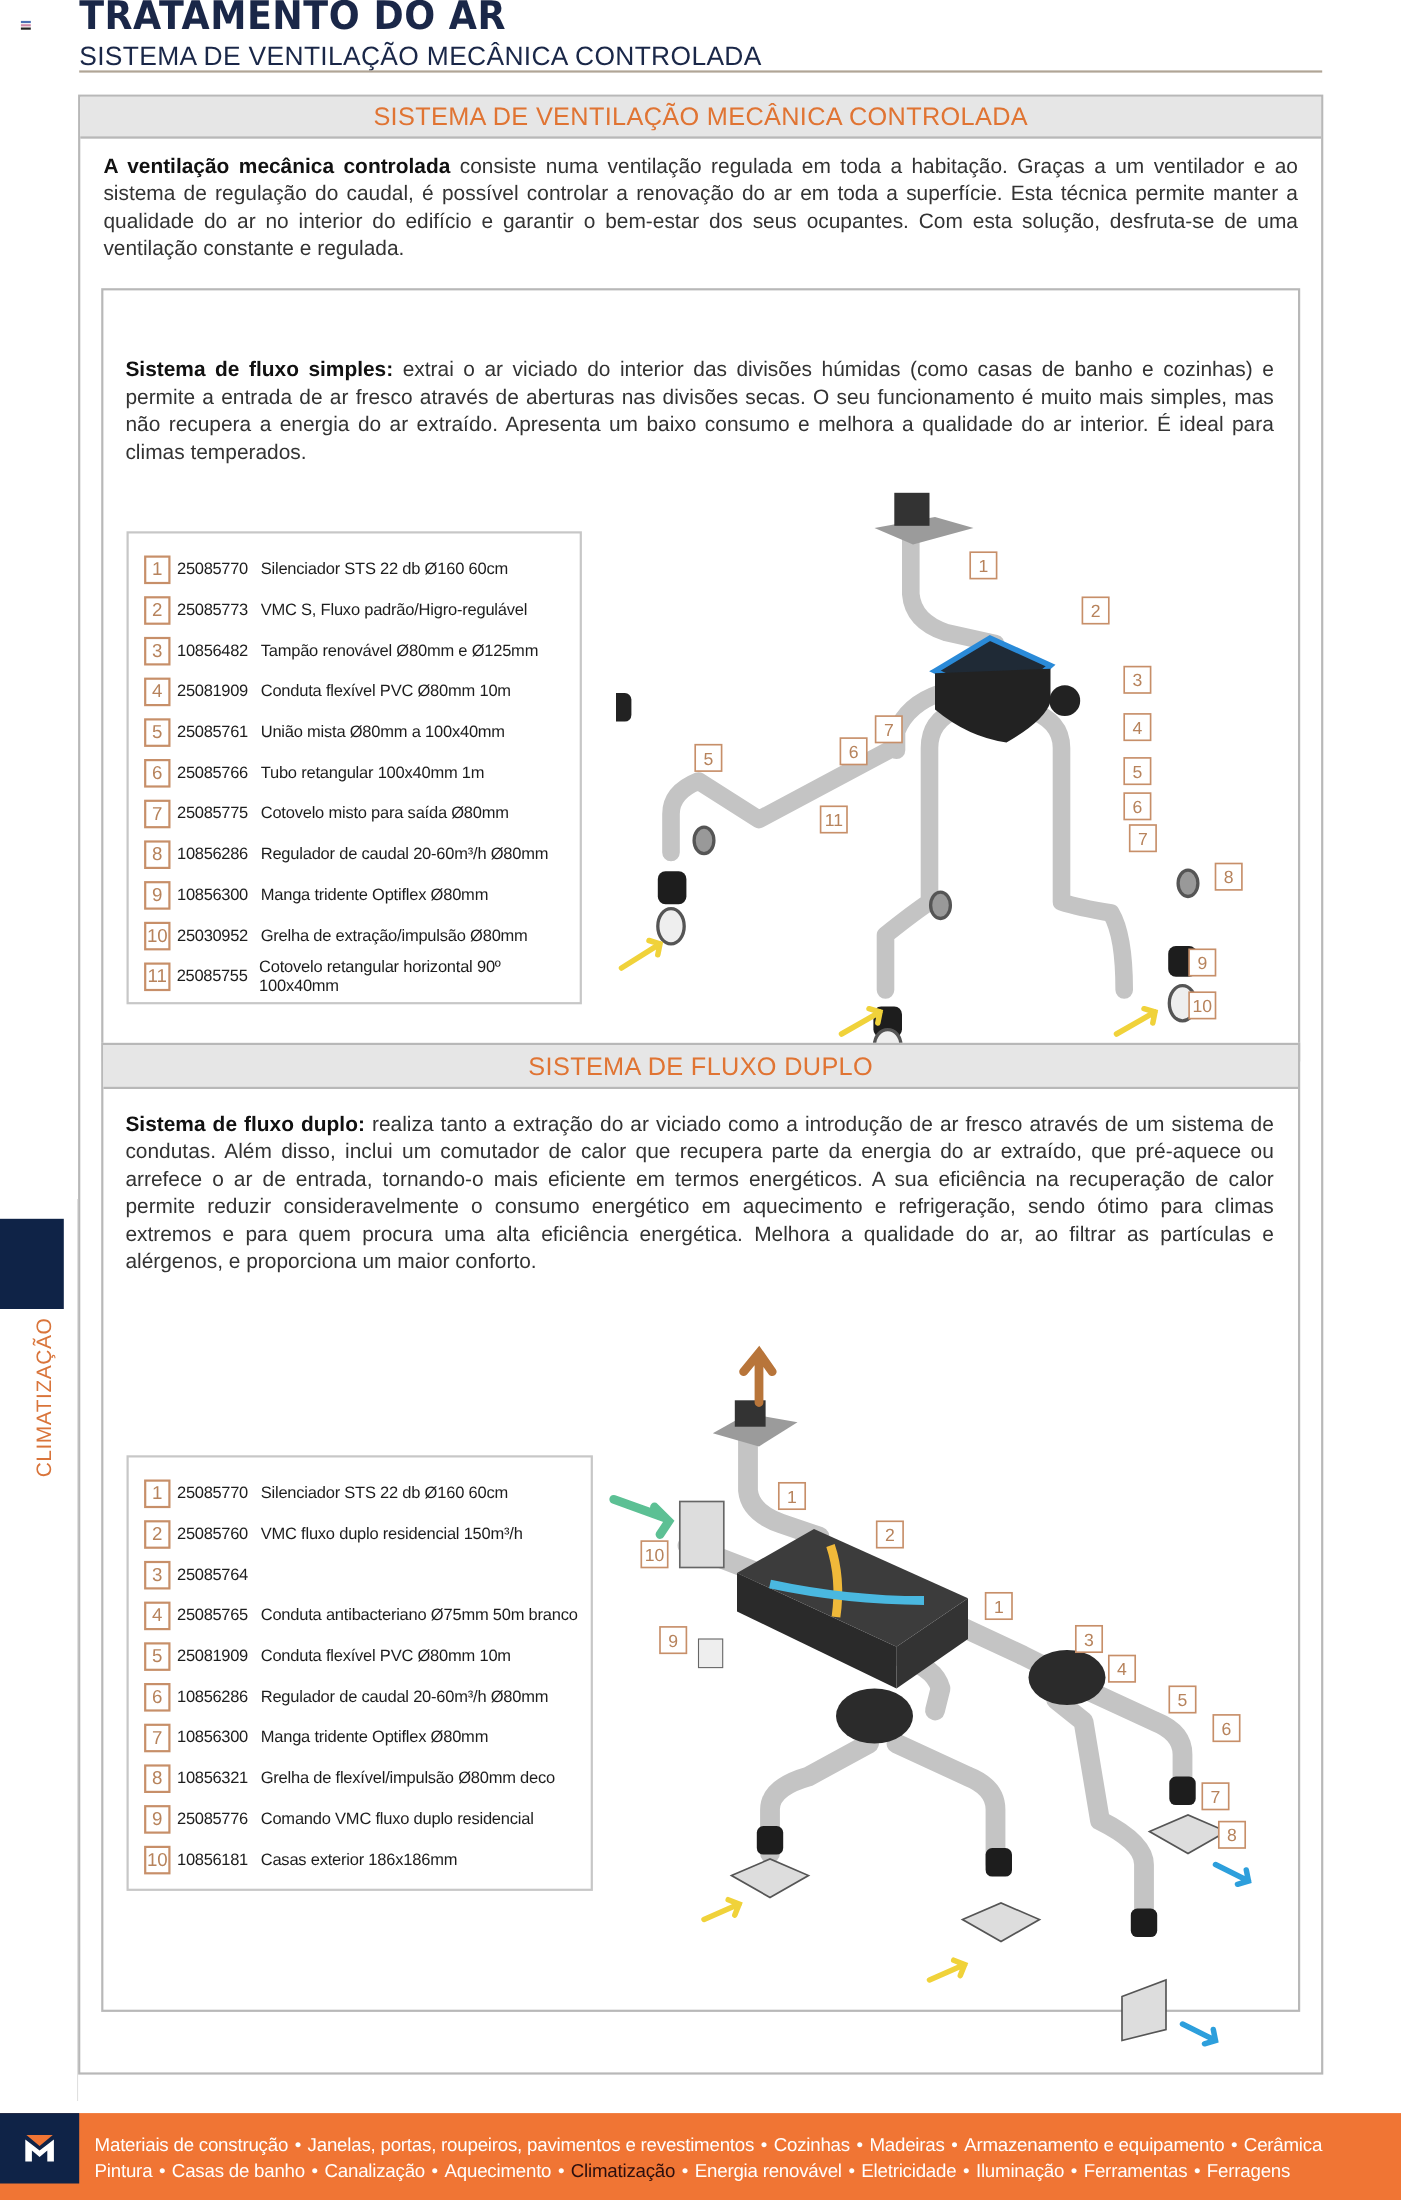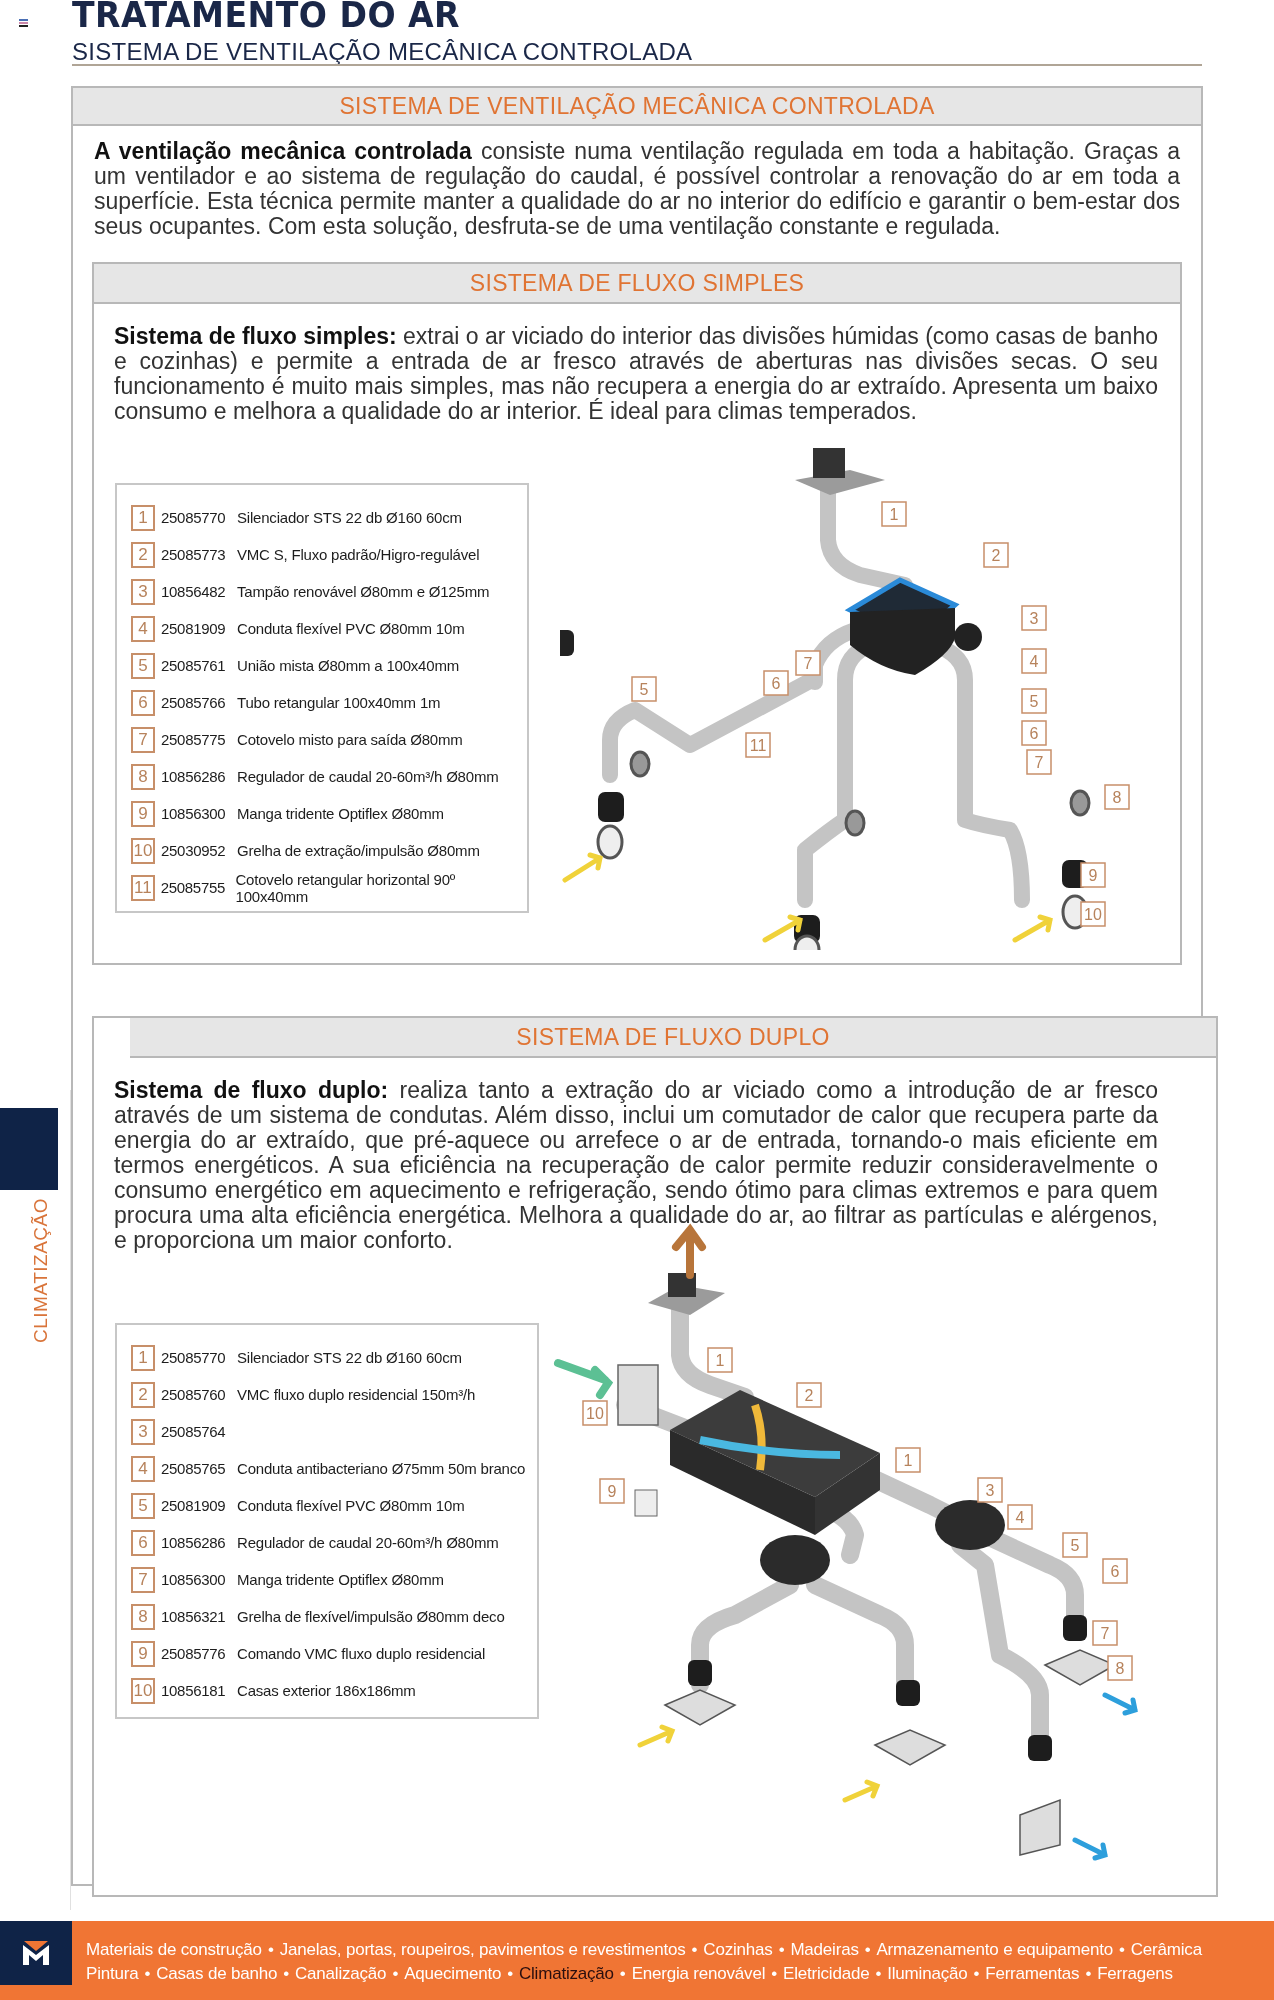--- a/index.html
+++ b/index.html
@@ -4,21 +4,21 @@
 <style>
   html,body{margin:0;padding:0;background:#fff;}
   body{width:1274px;height:2000px;position:relative;overflow:hidden;font-family:"Liberation Sans",sans-serif;color:#222;}
   .topmark{position:absolute;left:19px;top:19px;width:9px;height:8px;}
   .topmark i{display:block;height:2px;margin-bottom:1px;}
   .title{position:absolute;left:72px;top:-6px;font-family:"DejaVu Sans",sans-serif;font-weight:bold;font-size:36px;color:#1a2748;letter-spacing:0.5px;transform:scaleX(0.92);transform-origin:left top;}
   .subtitle{position:absolute;left:72px;top:38px;font-size:24px;color:#1a2748;letter-spacing:0.3px;}
   .subrule{position:absolute;left:72px;top:64px;width:1130px;height:2px;background:#b0a596;}
   .box{position:absolute;border:2px solid #b8b8b8;background:#fff;}
   .box-head{background:#e6e6e6;border-bottom:2px solid #b8b8b8;text-align:center;color:#e07433;font-size:23px;letter-spacing:0.3px;}
-  .para{font-size:23px;line-height:25px;color:#333;text-align:justify;}
+  .para{font-size:19px;line-height:25px;color:#333;text-align:justify;}
   .para b{color:#111;font-weight:bold;}
   .parts{position:absolute;border:2px solid #c7c7c7;background:#fff;}
   .part{display:flex;align-items:center;height:37px;font-size:15px;color:#1d1d1d;}
   .num{width:21px;height:22px;border:2px solid #c78f69;color:#b7835c;font-size:17px;display:flex;align-items:center;justify-content:center;margin-right:6px;box-sizing:border-box;width:24px;height:26px;}
   .code{width:76px;letter-spacing:-0.3px;}
   .desc{letter-spacing:-0.2px;}
   .diagram{position:absolute;}
   .sidetab{position:absolute;left:0;top:1108px;width:58px;height:82px;background:#0f2347;}
   .sidelabel{position:absolute;left:30px;top:1343px;transform:rotate(-90deg);transform-origin:left top;color:#d9743a;font-size:19px;letter-spacing:0.5px;white-space:nowrap;}
   .siderule{position:absolute;left:70px;top:1090px;width:1px;height:820px;background:#e0e0e0;}
@@ -41,21 +41,20 @@
 <div class="subrule"></div>
 
 <div class="box" style="left:71px;top:86px;width:1128px;height:1796px;">
   <div class="box-head" style="height:36px;line-height:36px;">SISTEMA DE VENTILAÇÃO MECÂNICA CONTROLADA</div>
   <div class="para" style="position:absolute;left:21px;top:51px;width:1086px;">
     <b>A ventilação mecânica controlada</b><span> consiste numa ventilação regulada em toda a habitação. Graças a um ventilador e ao sistema de regulação do caudal, é possível controlar a renovação do ar em toda a superfície. Esta técnica permite manter a qualidade do ar no interior do edifício e garantir o bem-estar dos seus ocupantes. Com esta solução, desfruta-se de uma ventilação constante e regulada.</span>
   </div>
 </div>
 
 <div class="box" style="left:92px;top:262px;width:1086px;height:699px;">
-  <div class="box-head" style="height:38px;line-height:38px;">SISTEMA DE FLUXO SIMPLES</div>
   <div class="para" style="position:absolute;left:20px;top:60px;width:1044px;">
     <b>Sistema de fluxo simples:</b><span> extrai o ar viciado do interior das divisões húmidas (como casas de banho e cozinhas) e permite a entrada de ar fresco através de aberturas nas divisões secas. O seu funcionamento é muito mais simples, mas não recupera a energia do ar extraído. Apresenta um baixo consumo e melhora a qualidade do ar interior. É ideal para climas temperados.</span>
   </div>
 </div>
 
 <div class="parts" style="left:115px;top:483px;width:414px;height:430px;padding-top:14px;box-sizing:border-box;padding-left:14px;">
   <div class="part">
       <span class="num">1</span>
       <span class="code">25085770</span>
       <span class="desc">Silenciador STS 22 db Ø160 60cm</span>
@@ -181,21 +180,21 @@
       <text x="557" y="373" text-anchor="middle">8</text>
       <text x="533" y="451" text-anchor="middle">9</text>
     <text x="533" y="490" text-anchor="middle">10</text>
       <text x="84" y="265" text-anchor="middle">5</text>
       <text x="216" y="259" text-anchor="middle">6</text>
     <text x="248" y="239" text-anchor="middle">7</text>
       <text x="198" y="321" text-anchor="middle">11</text>
   </g>
 </svg>
 
-<div class="box" style="left:92px;top:1016px;width:1086px;height:877px;padding-left:36px;">
+<div class="box" style="left:92px;top:948px;width:1086px;height:877px;">
   <div class="box-head" style="height:38px;line-height:38px;">SISTEMA DE FLUXO DUPLO</div>
   <div class="para" style="position:absolute;left:20px;top:60px;width:1044px;">
     <b>Sistema de fluxo duplo:</b><span> realiza tanto a extração do ar viciado como a introdução de ar fresco através de um sistema de condutas. Além disso, inclui um comutador de calor que recupera parte da energia do ar extraído, que pré-aquece ou arrefece o ar de entrada, tornando-o mais eficiente em termos energéticos. A sua eficiência na recuperação de calor permite reduzir consideravelmente o consumo energético em aquecimento e refrigeração, sendo ótimo para climas extremos e para quem procura uma alta eficiência energética. Melhora a qualidade do ar, ao filtrar as partículas e alérgenos, e proporciona um maior conforto.</span>
   </div>
 </div>
 
 <div class="parts" style="left:115px;top:1323px;width:424px;height:396px;padding-top:14px;box-sizing:border-box;padding-left:14px;">
   <div class="part">
       <span class="num">1</span>
       <span class="code">25085770</span>

